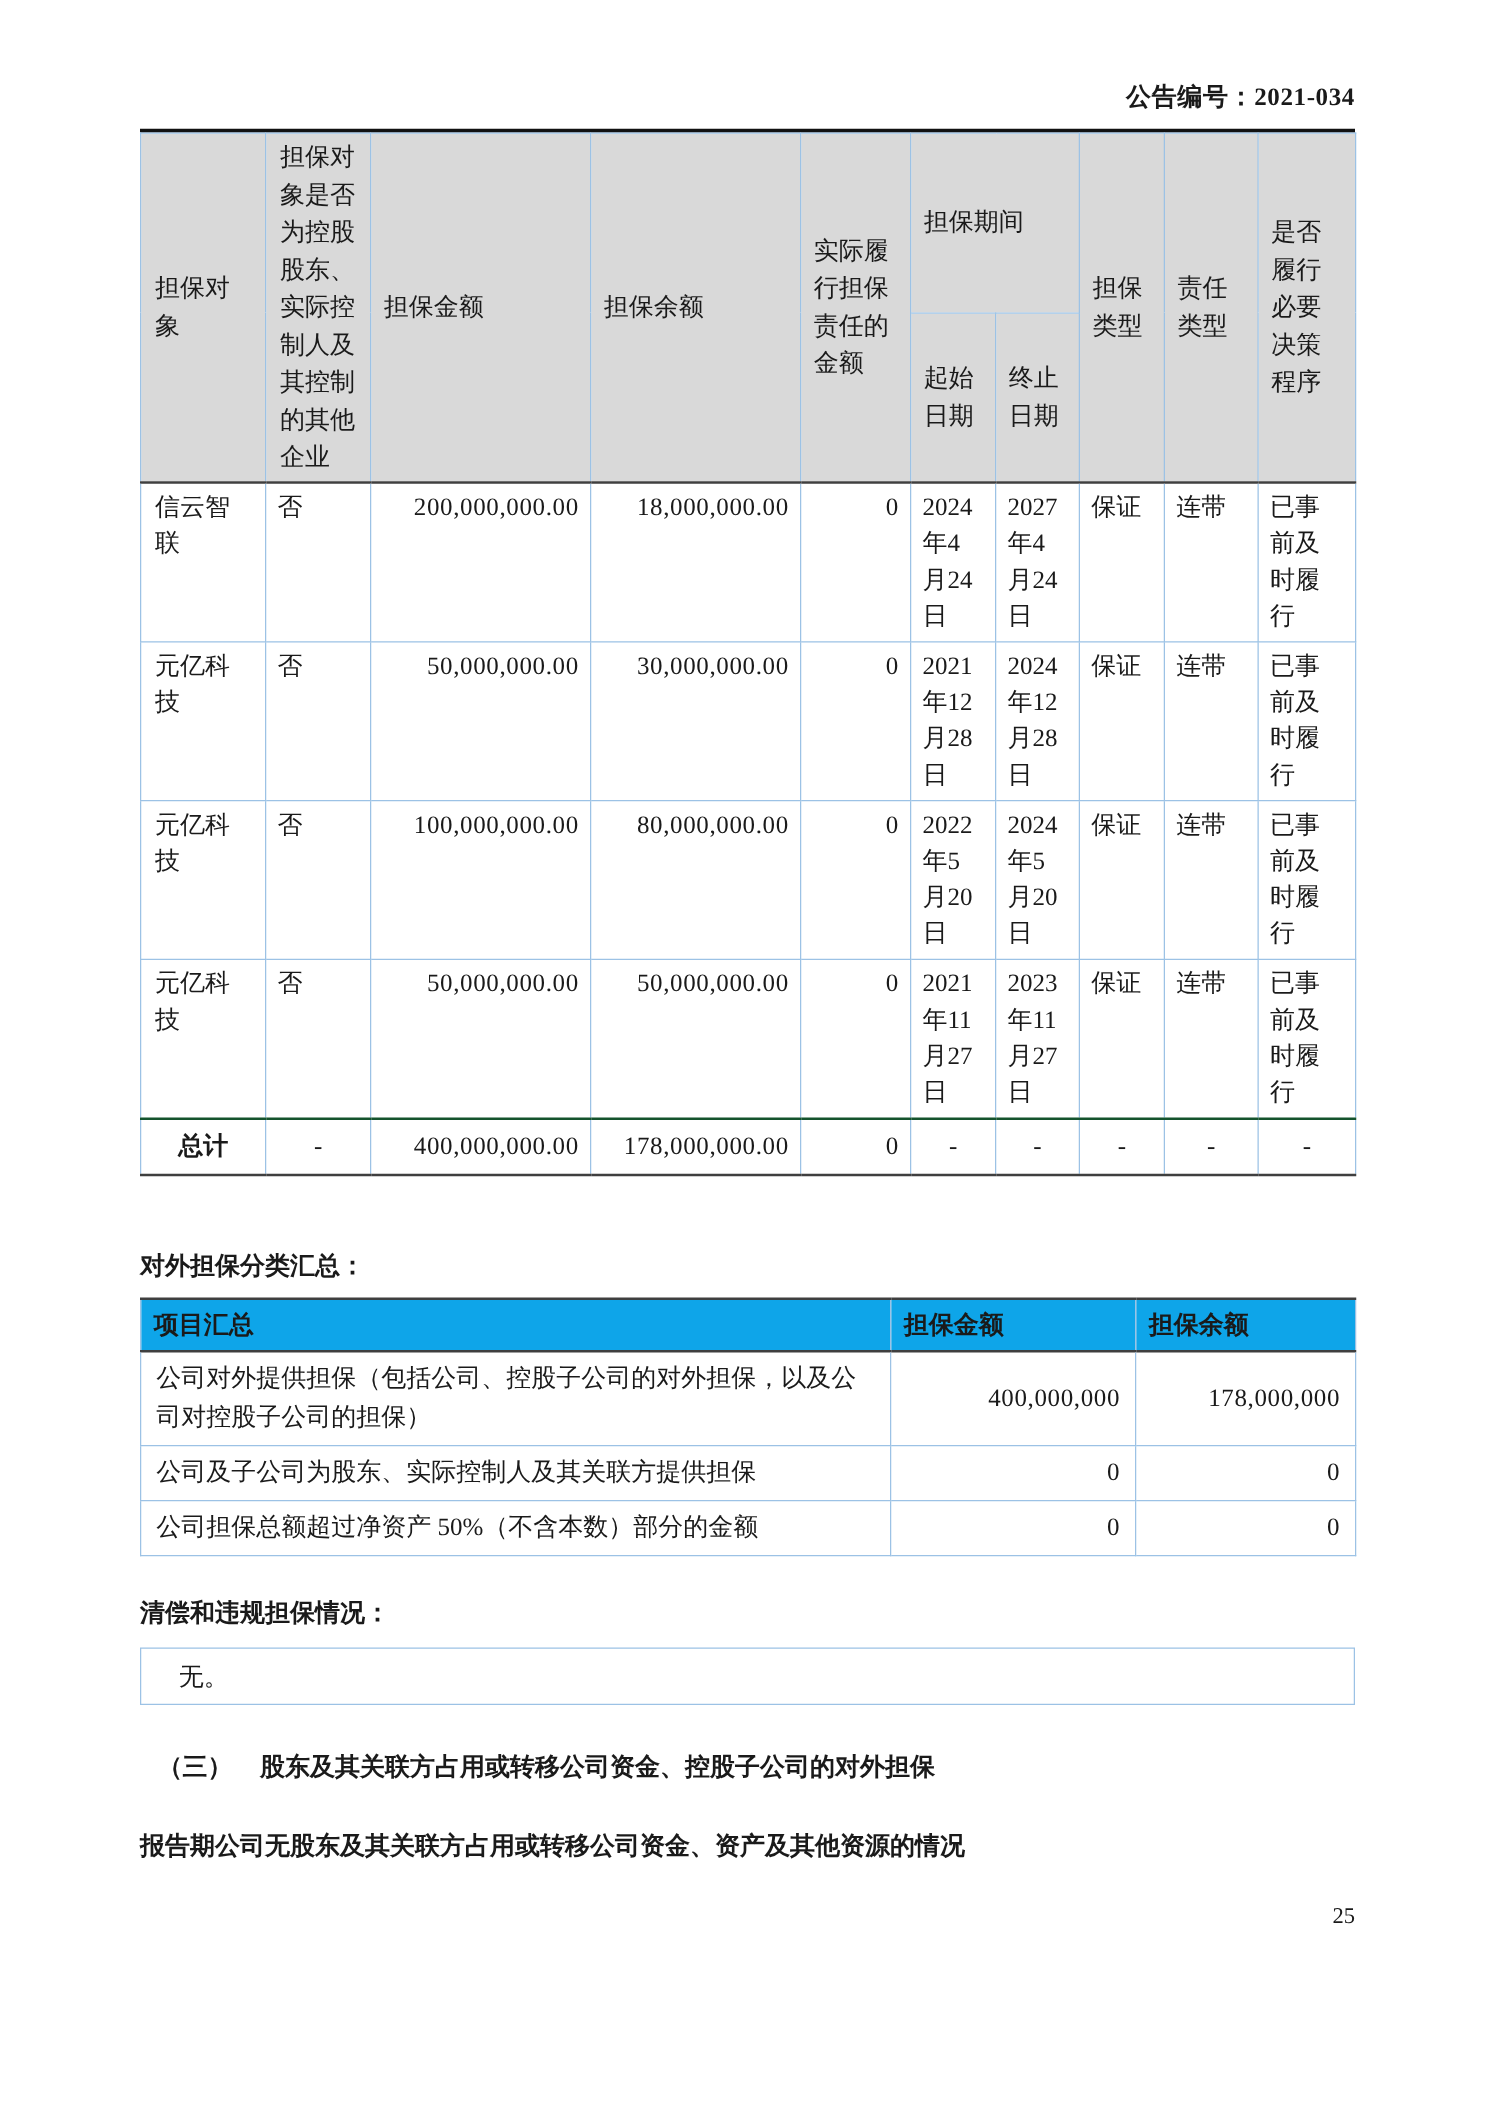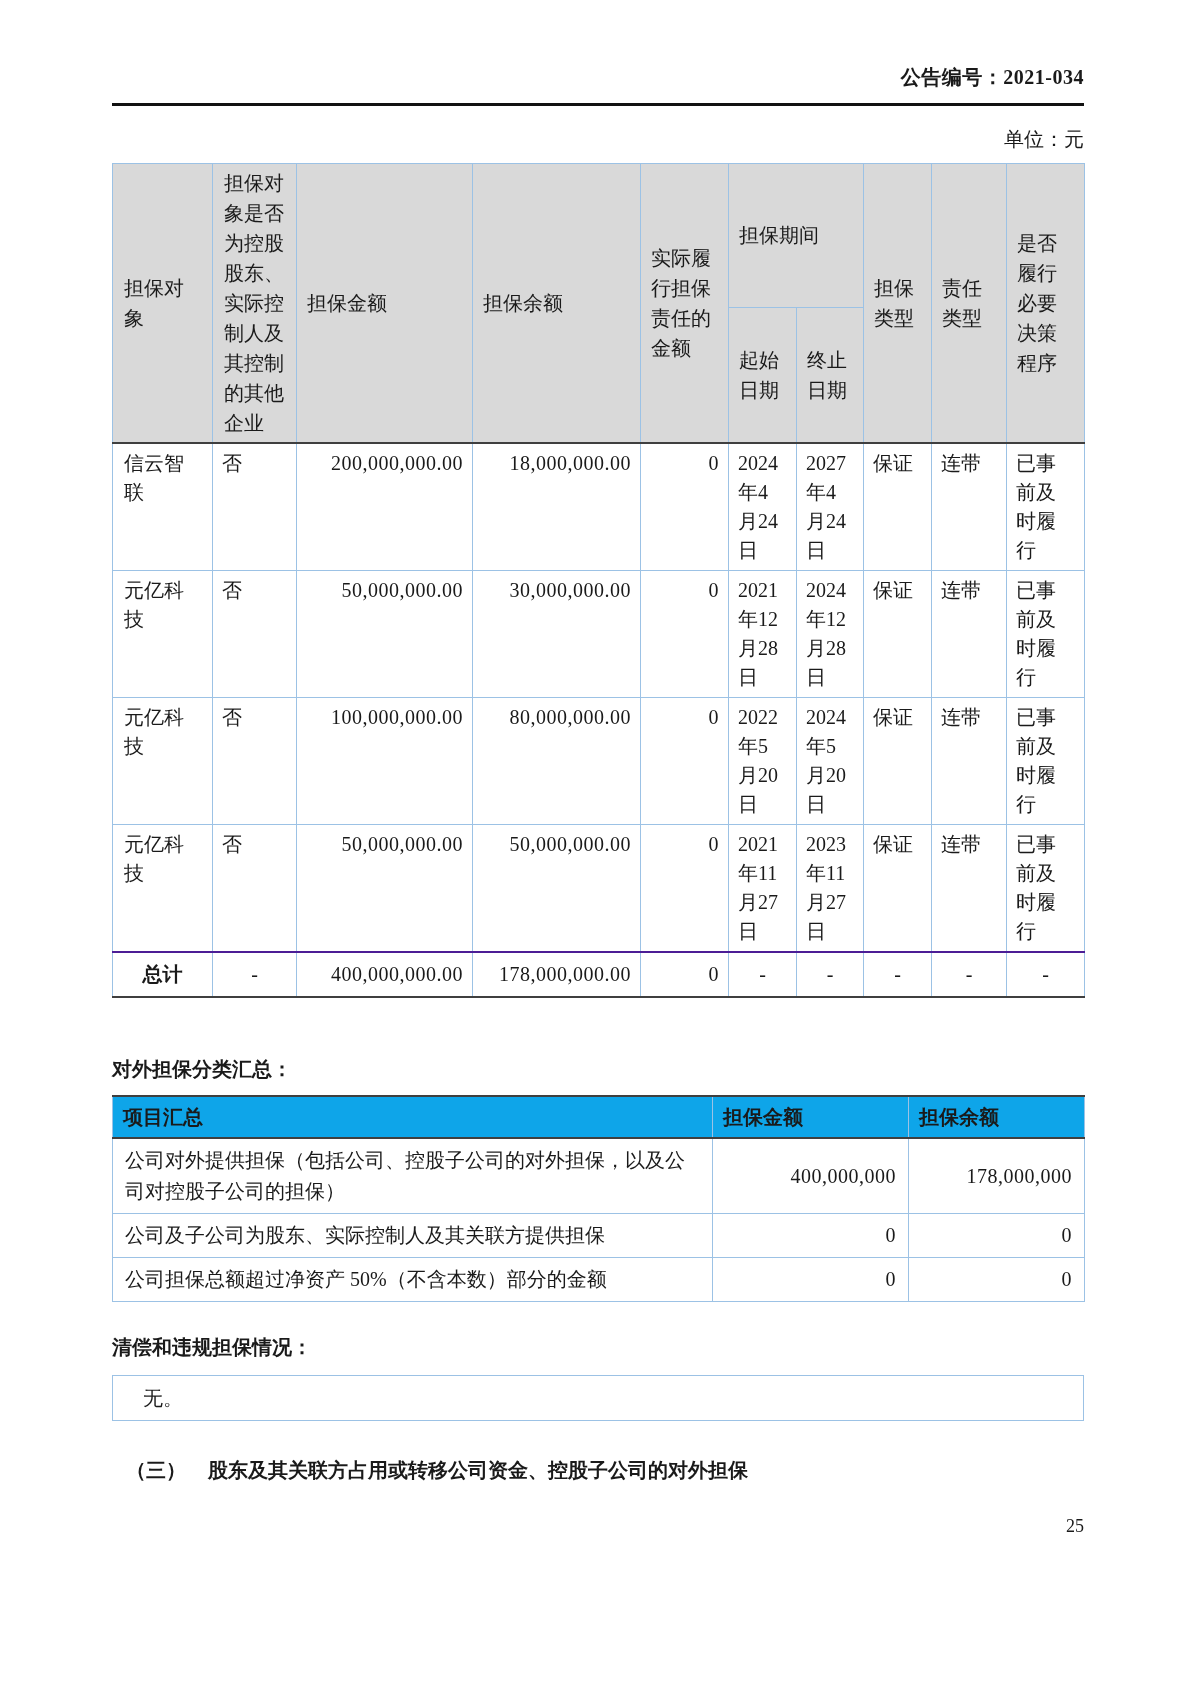--- a/index.html
+++ b/index.html
@@ -22,21 +22,21 @@
     padding:4px 10px; line-height:30px;
   }
   table.main thead th.c1 { padding-left:11px; padding-right:11px; }
   table.main thead tr.sub { height:136px; }
   table.main tbody td { vertical-align:top; text-align:left; padding:5px 9px; line-height:29px; }
   table.main tbody td.c1 { padding-left:11px; padding-right:11px; }
   table.main td.num { text-align:right; letter-spacing:0.5px; }
   table.main td.ctr { text-align:center; }
   table.main td.bold { font-weight:bold; }
   table.main tbody tr:first-child td { border-top:2px solid #3f3f3f; }
-  table.main tr.total td { border-top:2px solid #4c1d95; border-bottom:2px solid #3f3f3f; vertical-align:middle; padding:7px 9px; }
+  table.main tr.total td { border-top:2px solid #14532d; border-bottom:2px solid #3f3f3f; vertical-align:middle; padding:7px 9px; }
 
   
   .sec-heading { margin-top:58px; font-size:20px; font-weight:bold; }
   table.t2 { margin-top:12px; width:972px; border-collapse:collapse; table-layout:fixed; font-size:20px; }
   table.t2 th, table.t2 td { border:1px solid #9cc2e5; overflow:hidden; }
   table.t2 thead th {
     background:#0ea5e9; font-weight:bold; text-align:left; vertical-align:middle;
     padding:5px 10px; line-height:30px; border-top:2px solid #3f3f3f; border-bottom:2px solid #3f3f3f;
   }
   table.t2 td { vertical-align:top; padding:6px 12px; line-height:31px; }
@@ -58,21 +58,20 @@
 
   .page-num { margin-top:32px; text-align:right; font-size:18px; }
 </style>
 </head>
 <body>
 
 <div class="page">
 
   <div class="doc-number">公告编号：2021-034</div>
   <div class="top-rule"></div>
-  <div class="unit-label">单位：元</div>
 
   <table class="main">
     <colgroup>
       <col style="width:100px">
         <col style="width:84px">
         <col style="width:176px">
         <col style="width:168px">
       <col style="width:88px">
         <col style="width:68px">
         <col style="width:67px">
@@ -196,16 +195,17 @@
   </table>
 
   <div class="rep-heading">清偿和违规担保情况：</div>
   <div class="rep-box">
     <span>无。</span>
   </div>
 
   <div class="sec3">
     <span>（三）</span><span class="sec3-title">股东及其关联方占用或转移公司资金、控股子公司的对外担保</span>
   </div>
+  <div class="sec3-body">报告期公司无股东及其关联方占用或转移公司资金、资产及其他资源的情况</div>
 
   <div class="page-num">25</div>
 
 </div>
 
 </body></html>

